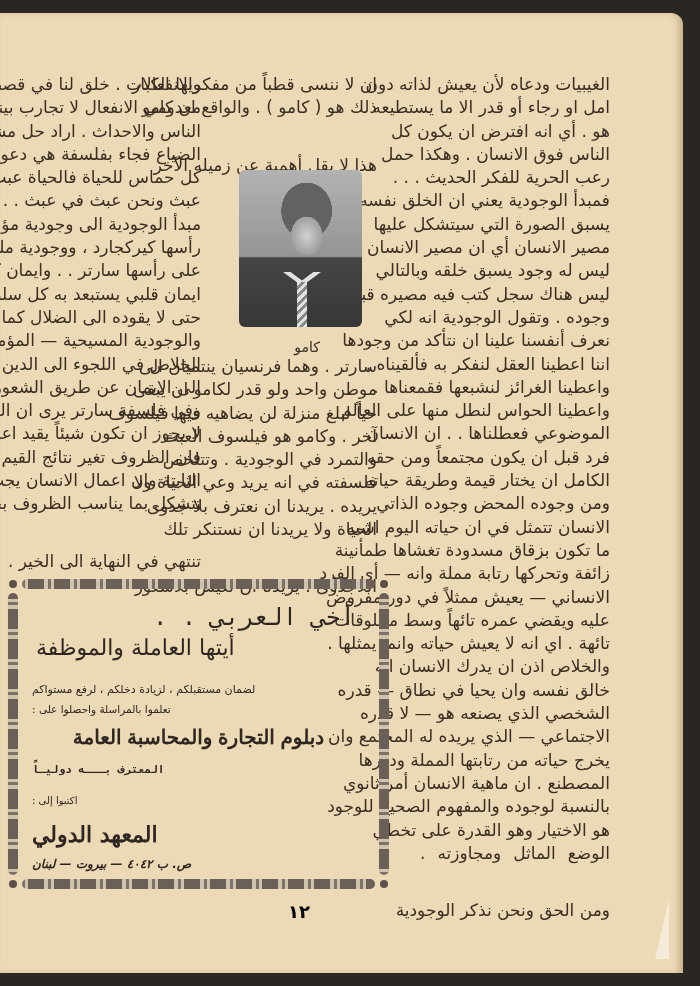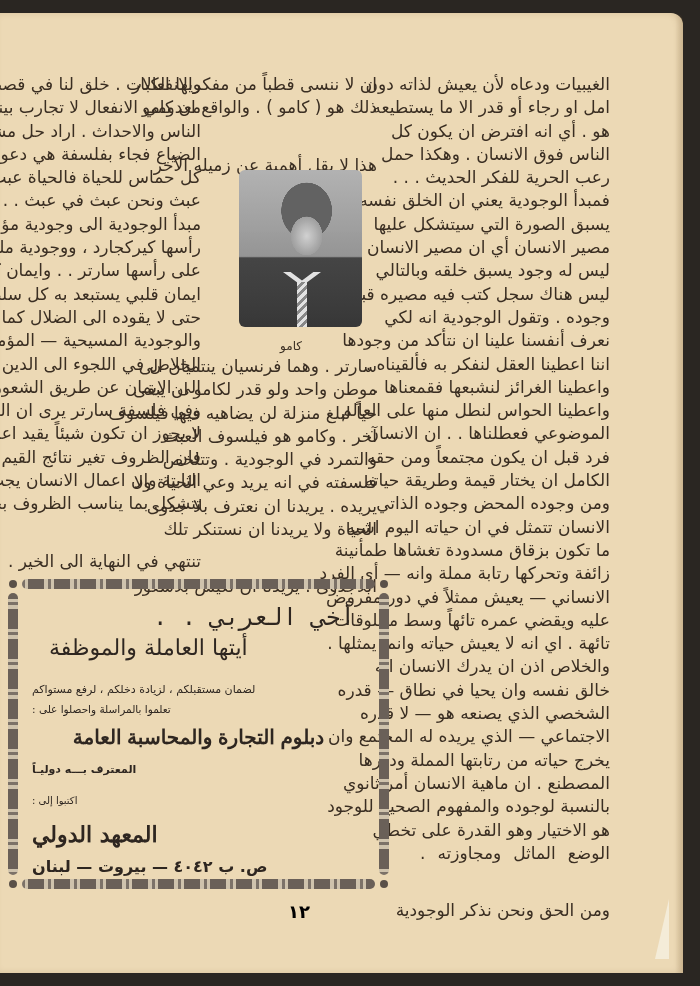--- a/index.html
+++ b/index.html
@@ -13,32 +13,32 @@
   .col-right { left:420px; top:60px; width:190px; }
   .col-mid { left:211px; top:60px; width:166px; }
   .col-left { left:8px; top:60px; width:193px; }
   .photo { position:absolute; left:239px; top:157px; width:123px; height:157px; background:
       radial-gradient(ellipse 26px 32px at 55% 42%, #d8ccb8 0%, #a89c8a 60%, transparent 61%),
       radial-gradient(ellipse 36px 40px at 55% 26%, #6a6258 0%, #6a6258 70%, transparent 71%),
       linear-gradient(to bottom, #b9afa0 0%, #9d9385 55%, #4e4740 56%, #3f3a34 100%);
     border-radius:6px; filter: grayscale(1) contrast(1.05); }
   .photo .tie { position:absolute; left:58px; top:112px; width:10px; height:45px; background:repeating-linear-gradient(135deg,#ddd 0 3px,#888 3px 6px); }
   .photo .collar { position:absolute; left:44px; top:102px; width:38px; height:14px; background:#e3ddd2; clip-path:polygon(0 0,50% 100%,100% 0,80% 0,50% 60%,20% 0); }
-  .caption { position:absolute; left:280px; top:326px; width:40px; text-align:left; direction:rtl; font-size:12px; color:#3a2e22; }
+  .caption { position:absolute; left:280px; top:326px; width:40px; text-align:right; direction:rtl; font-size:14px; color:#3a2e22; }
   .ad { position:absolute; left:8px; top:566px; width:381px; height:310px; }
   .ad .rope-h { position:absolute; left:14px; right:14px; height:10px; background:
       repeating-linear-gradient(90deg, #7c7268 0 3px, #cfc3ad 3px 6px, #6a6058 6px 22px, #cfc3ad 22px 26px);
       border-radius:5px; }
   .ad .rope-v { position:absolute; top:14px; bottom:14px; width:10px; background:
       repeating-linear-gradient(0deg, #7c7268 0 3px, #cfc3ad 3px 6px, #6a6058 6px 26px, #cfc3ad 26px 30px);
       border-radius:5px; }
   .ad .dot { position:absolute; width:8px; height:8px; border-radius:50%; background:#5a5048; }
   .ad-inner { position:absolute; left:24px; right:24px; top:20px; bottom:22px; direction:rtl; color:#2e2620; }
   .ad-title1 { position:absolute; right:10px; top:4px; font-size:24px; font-family:Liberation Mono, monospace; }
-  .ad-title2 { position:absolute; left:4px; top:36px; font-size:22px; font-family:"DejaVu Serif", serif;margin-left:13px; }
+  .ad-title2 { position:absolute; left:4px; top:36px; font-size:22px; font-family:"DejaVu Serif", serif; }
   .ad-line { position:absolute; left:0; right:0; text-align:left; font-size:11px; }
   .ad-diploma { position:absolute; left:0; right:0; top:126px; text-align:center; font-size:20px; font-family:Liberation Sans, sans-serif; font-weight:bold; }
   .ad-inst { position:absolute; left:0; right:0; top:222px; text-align:left; font-size:22px; font-family:"DejaVu Serif", serif; font-weight:bold; }
   .pagenum { position:absolute; left:288px; top:888px; font-size:18px; color:#000000; direction:rtl; font-weight:bold; }
 </style>
 </head>
 <body>
 
 <div class="page">
 
@@ -136,23 +136,23 @@
     <div class="dot" style="right:1px; top:1px;"></div>
     <div class="dot" style="left:1px; bottom:1px;"></div>
     <div class="dot" style="right:1px; bottom:1px;"></div>
 
     <div class="ad-inner">
       <div class="ad-title1">أخي العربي . .</div>
       <div class="ad-title2">أيتها العاملة والموظفة</div>
       <div class="ad-line" style="top:84px;">لضمان مستقبلكم ، لزيادة دخلكم ، لرفع مستواكم</div>
       <div class="ad-line" style="top:104px; font-size:10.5px;">تعلموا بالمراسلة واحصلوا على :</div>
       <div class="ad-diploma">دبلوم التجارة والمحاسبة العامة</div>
-      <div class="ad-line" style="top:164px; font-size:11px; font-weight:bold;">المعترف بـــه دوليـاً</div>
+      <div class="ad-line" style="top:164px; font-size:11px; font-weight:bold;font-family:Liberation Mono, monospace;">المعترف بـــه دوليـاً</div>
       <div class="ad-line" style="top:196px; font-size:10px;">اكتبوا إلى :</div>
       <div class="ad-inst">المعهد الدولي</div>
-      <div class="ad-line" style="top:258px; font-size:16px; font-weight:bold;">ص. ب ٤٠٤٢ — بيروت — لبنان</div>
+      <div class="ad-line" style="top:258px; font-size:12px; font-weight:bold;font-style:italic;">ص. ب ٤٠٤٢ — بيروت — لبنان</div>
     </div>
   </div>
 
   <div class="pagenum">١٢</div>
 
   <div class="curl"></div>
 </div>
 
 </body></html>

